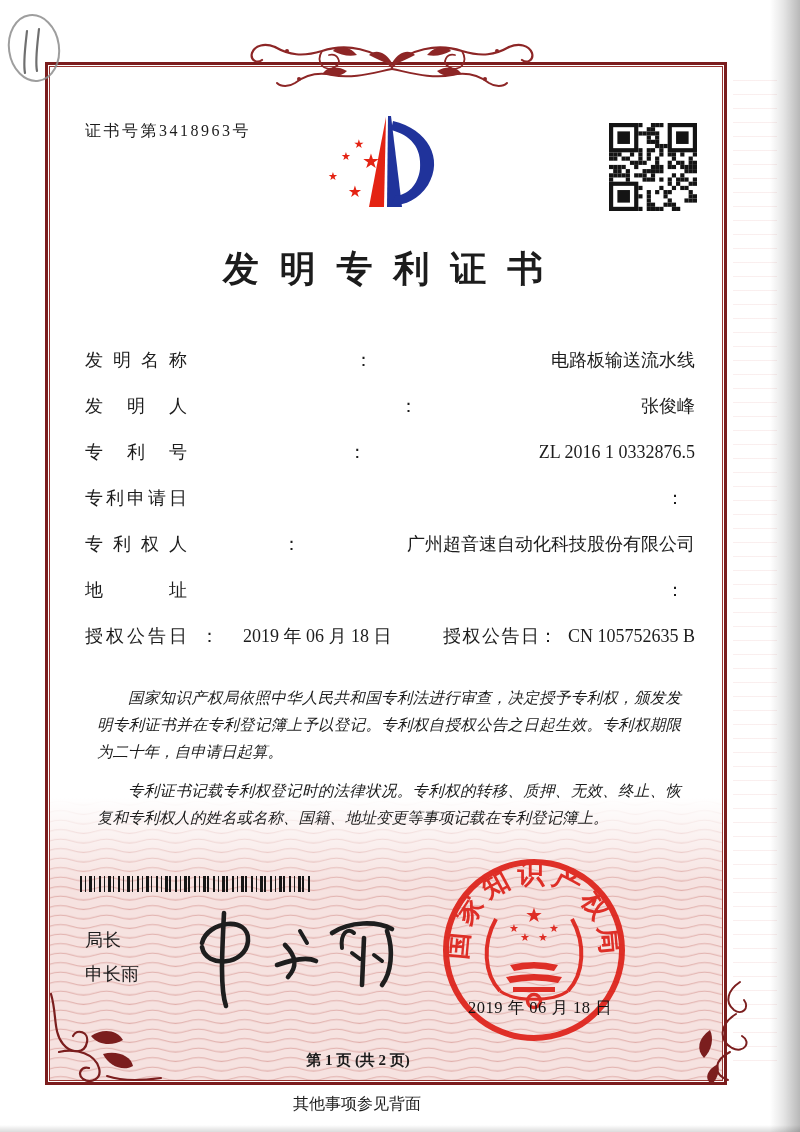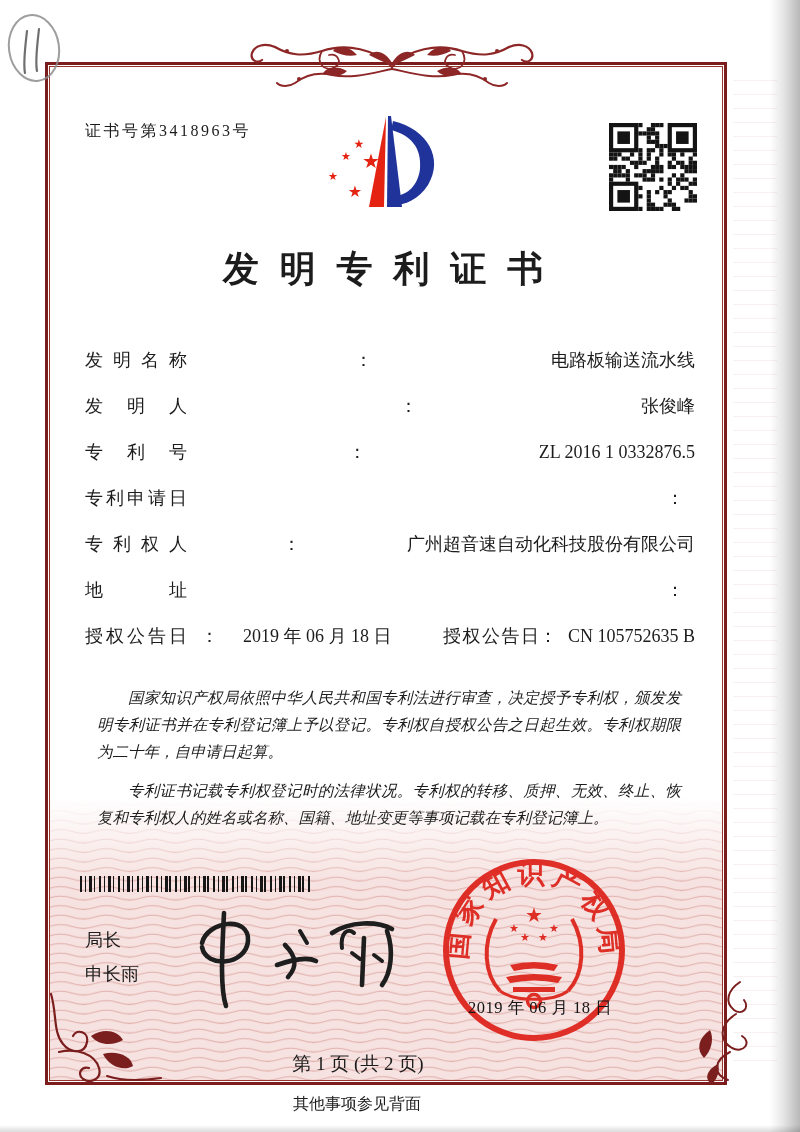--- a/index.html
+++ b/index.html
@@ -56,21 +56,21 @@
   .director-label{left:85px;top:928px;font-size:18px;z-index:3;
     font-family:Liberation Mono, monospace;}
   .director-name{left:85px;top:962px;font-size:18px;z-index:3;
     font-family:"Liberation Sans","DejaVu Sans",sans-serif;}
 
   .signature{left:182px;top:893px;width:225px;height:122px;z-index:3;}
 
   .seal{left:440px;top:849px;width:190px;height:196px;z-index:5;}
   .seal-date{left:468px;top:997px;width:160px;font-size:16.5px;letter-spacing:.5px;color:#141414;z-index:6;}
 
-  .page-info{left:20px;top:1051px;width:676px;text-align:center;font-size:19px;z-index:6;}
+  .page-info{left:20px;top:1051px;width:676px;text-align:center;font-size:15px;z-index:6;font-weight:bold;}
   .back-note{left:293px;top:1094px;font-size:16px;z-index:3;}
 
   .flourish-top{left:236px;top:33px;width:312px;height:64px;z-index:5;}
   .corner-bl{left:47px;top:992px;width:126px;height:92px;z-index:5;}
   .corner-r{left:688px;top:980px;width:66px;height:106px;z-index:5;}
   .pencil{left:5px;top:11px;width:60px;height:74px;z-index:6;}
 </style>
 </head>
 <body>
 

